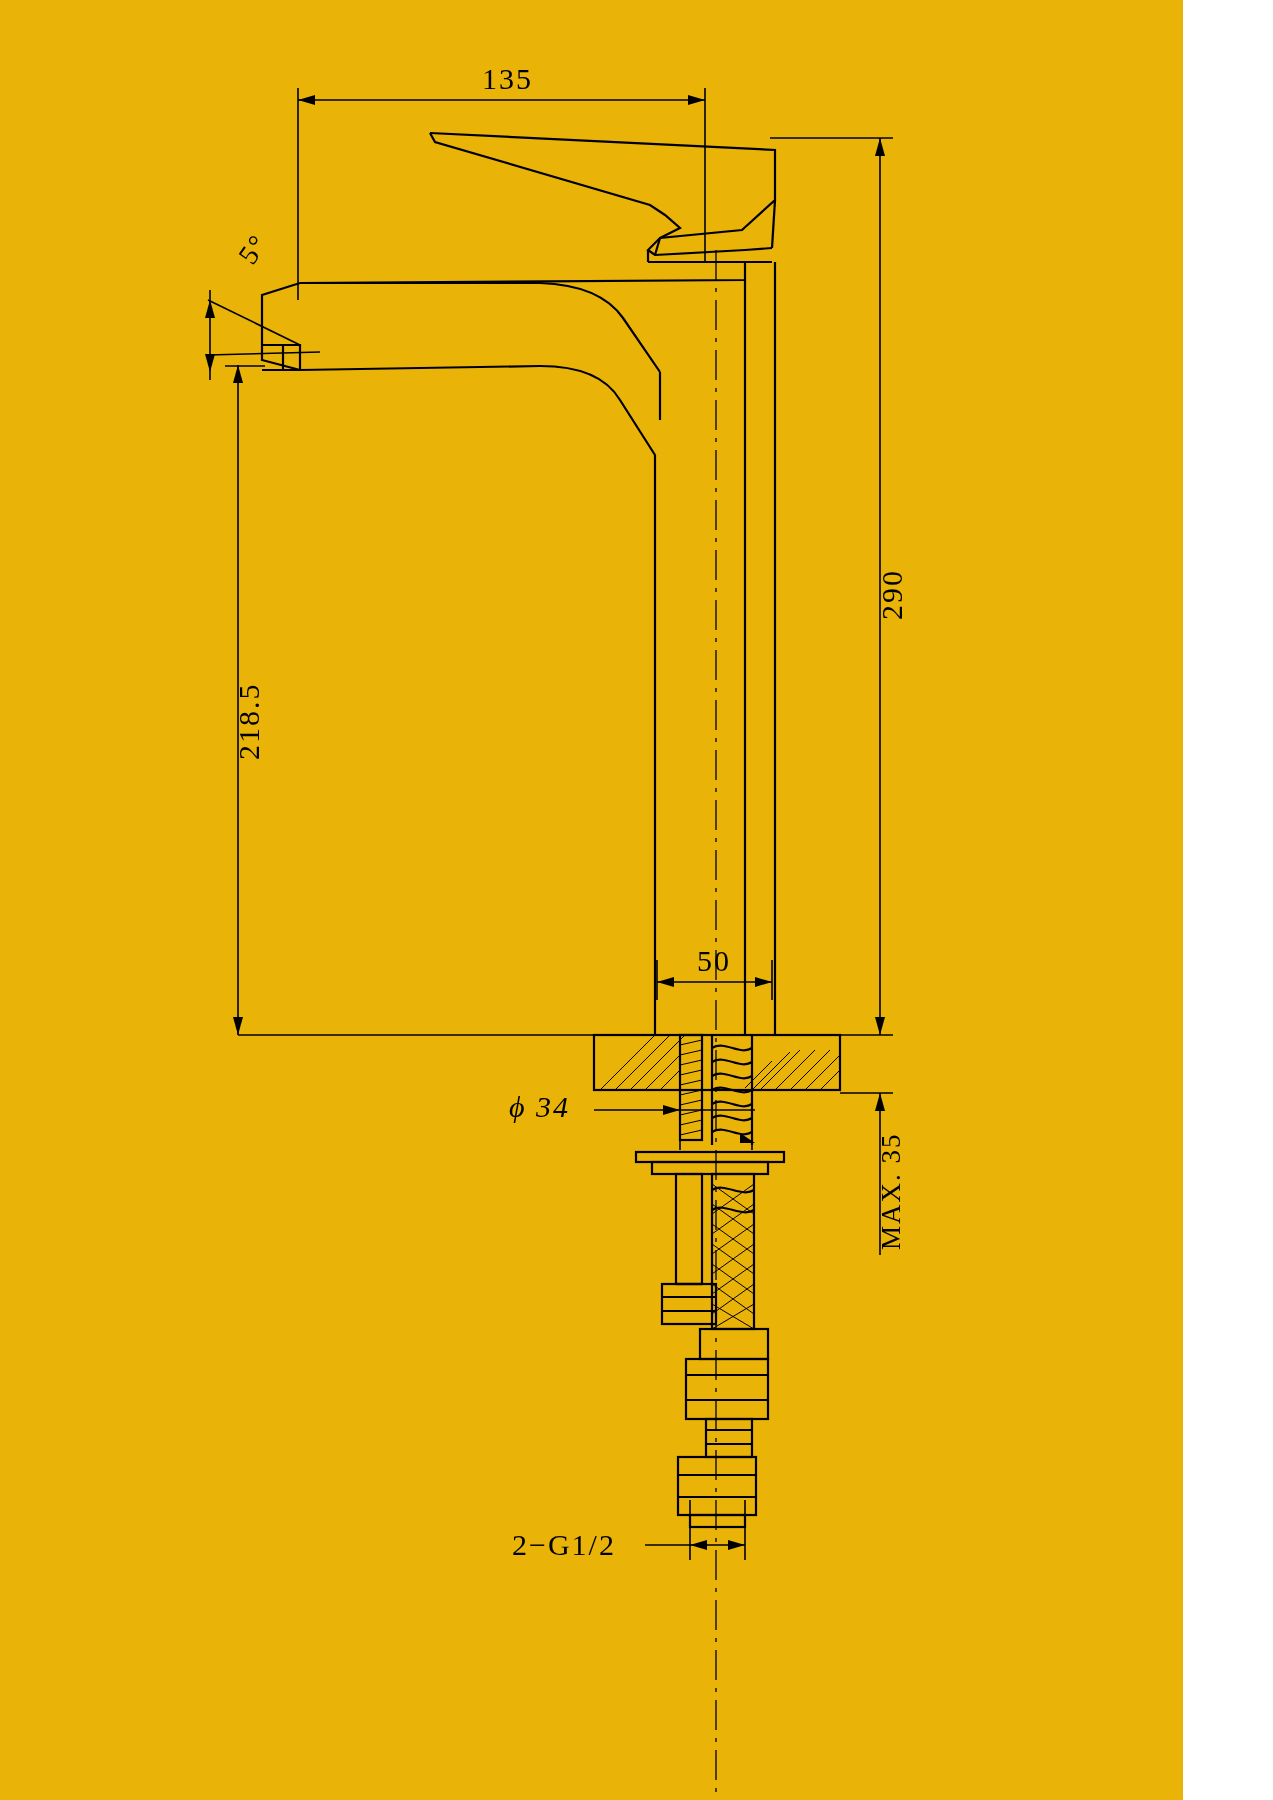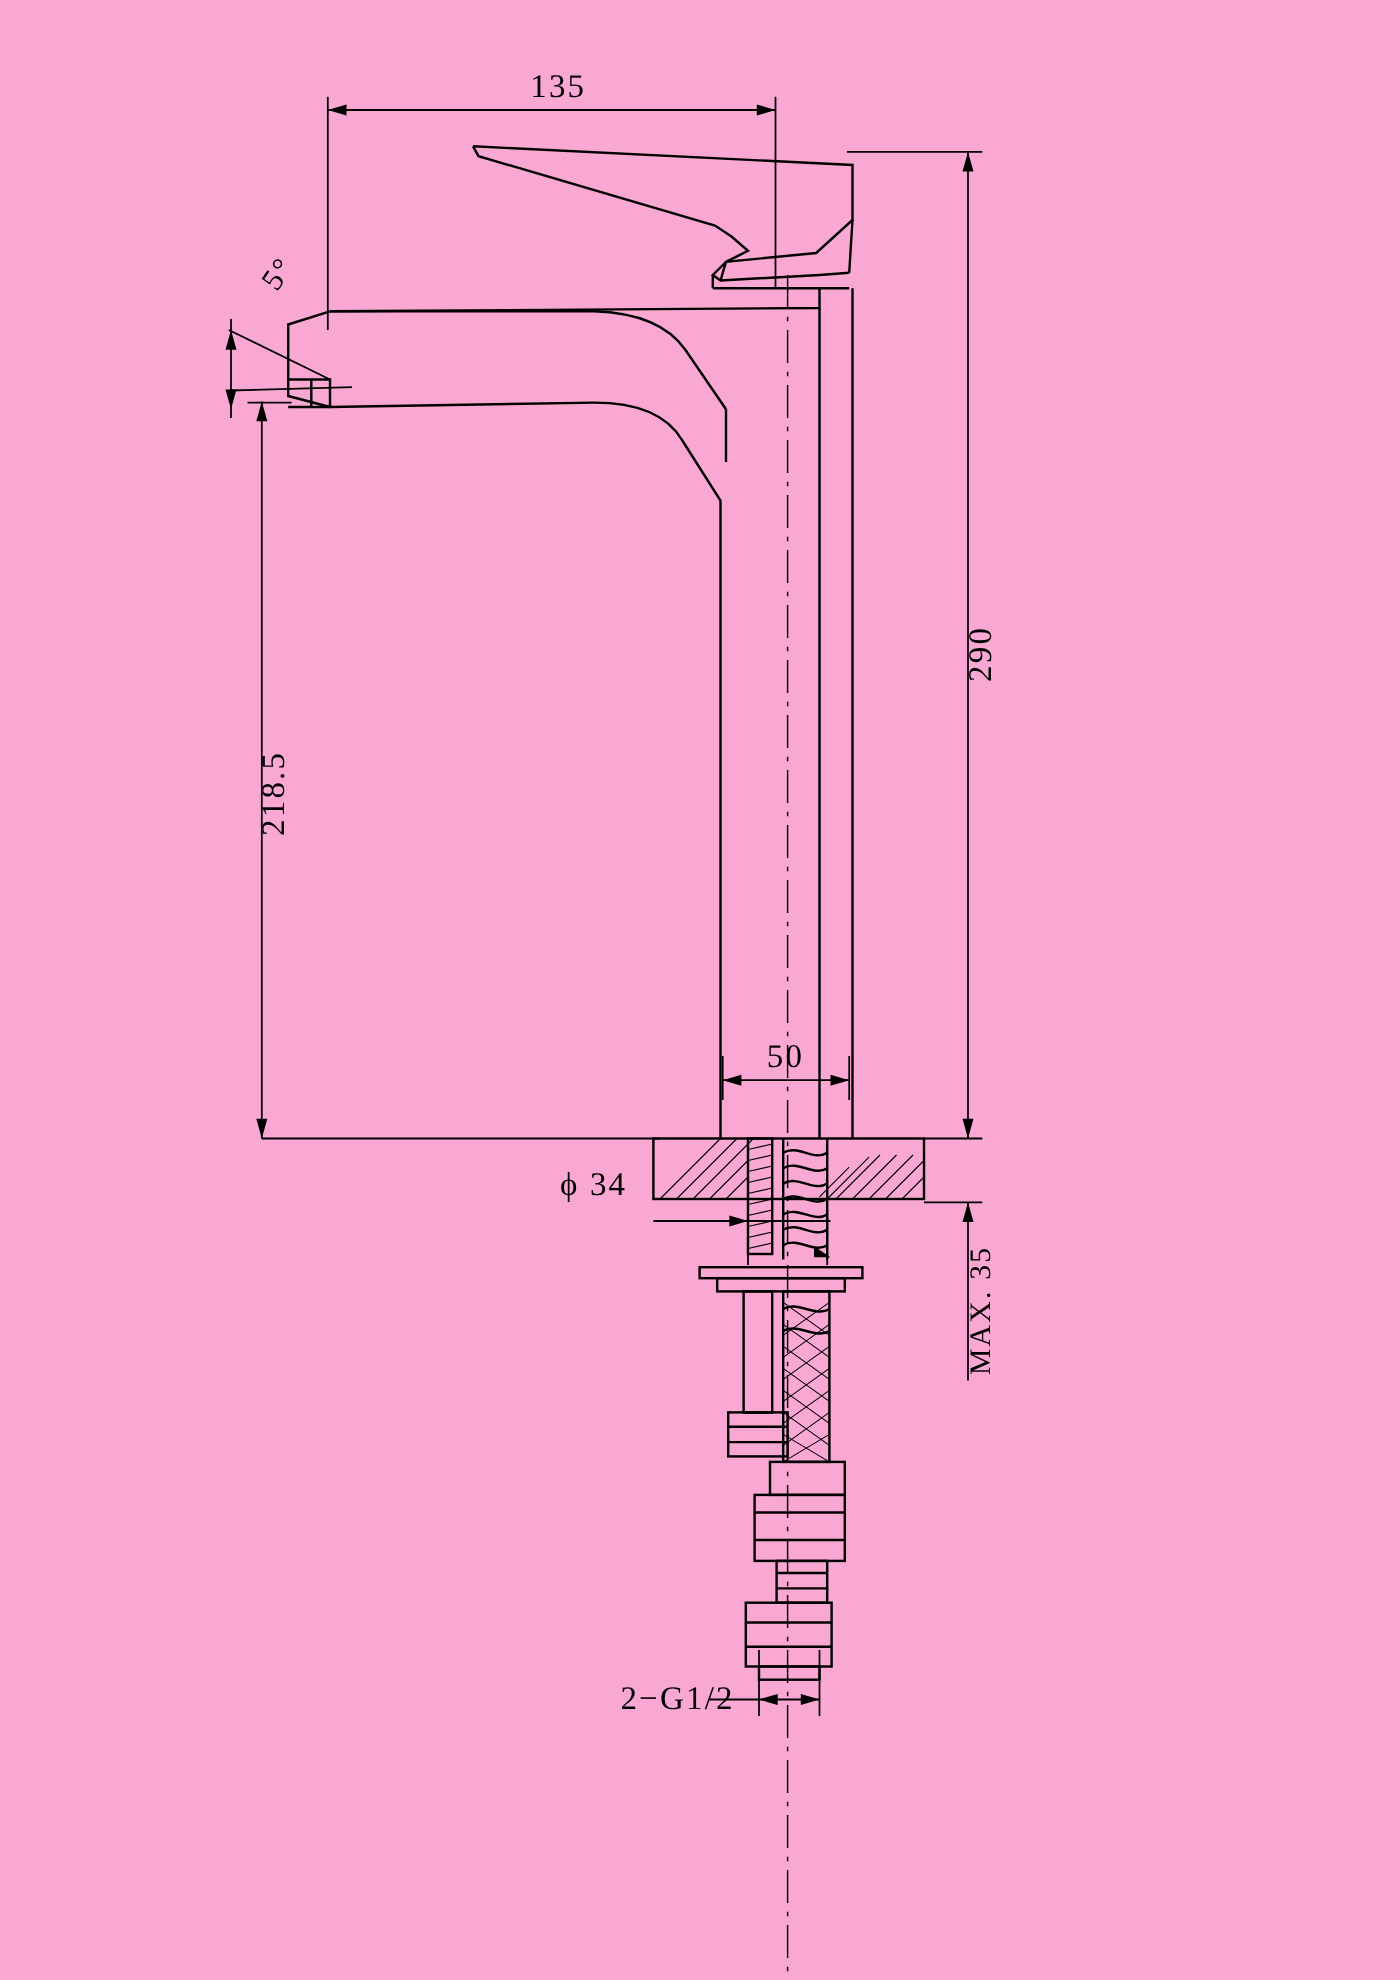--- a/index.html
+++ b/index.html
@@ -6,24 +6,24 @@
     margin: 0;
     padding: 0;
     background: #ffffff;
   }
   body {
     font-family: "Liberation Serif", serif;
     color: #000000;
   }
   #sheet {
     position: relative;
-    width: 1273px;
+    width: 1183px;
     height: 1800px;
     overflow: hidden;
-    background: #f9a8d4;
+    background: #eab308;
   }
   svg#drawing {
     position: absolute;
     left: 0;
     top: 0;
     width: 1273px;
     height: 1800px;
   }
   .dim-label {
     position: absolute;
@@ -259,21 +259,21 @@
   </svg>
 
   <div class="dim-label" style="left:482px; top:62px;">135</div>
 
   <div class="dim-label vertical rot-ccw" style="left:875px; top:620px;">290</div>
 
   <div class="dim-label vertical rot-ccw" style="left:232px; top:760px;">218.5</div>
 
   <div class="dim-label" style="left:697px; top:944px;">50</div>
 
-  <div class="dim-label" style="left:509px; top:1060px;">ϕ 34</div>
+  <div class="dim-label" style="left:509px; top:1090px;font-style:italic;">ϕ 34</div>
 
   <div class="dim-label vertical rot-ccw small" style="left:876px; top:1250px;">MAX. 35</div>
 
-  <div class="dim-label" style="left:564px; top:1528px;">2−G1/2</div>
+  <div class="dim-label" style="left:512px; top:1528px;">2−G1/2</div>
 
   <div class="dim-label vertical" style="left:232px; top:252px; transform: rotate(-55deg); font-size:28px;">5°</div>
 
 </div>
 
 </body></html>

